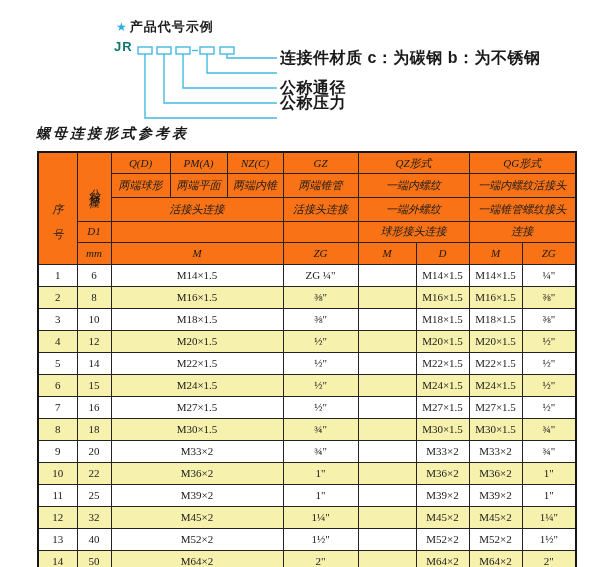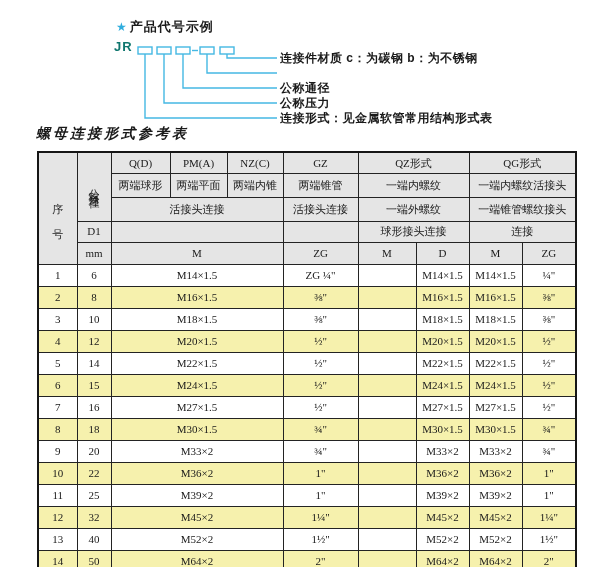--- a/index.html
+++ b/index.html
@@ -4,30 +4,30 @@
 <style>
   html,body{margin:0;padding:0;background:#fff;}
   .page{position:relative;width:600px;height:567px;background:#fff;overflow:hidden;
         font-family:"Liberation Sans","DejaVu Sans",sans-serif;color:#1a1a1a;}
   
   .diagram{position:absolute;left:0;top:0;width:536px;height:150px;}
   .diagram svg{position:absolute;left:0;top:0;}
   .dg-title{position:absolute;left:116px;top:18px;font-size:13px;font-weight:bold;letter-spacing:1px;}
   .dg-title .star{color:#2fadde;margin-right:2px;font-size:12px;}
   .dg-jr{position:absolute;left:114px;top:39px;font-size:13px;font-weight:bold;color:#0f766e;letter-spacing:1px;}
-  .dg-label{position:absolute;left:280px;height:14px;line-height:14px;font-size:12px;font-weight:bold;white-space:nowrap;letter-spacing:0.5px;}
+  .dg-label{position:absolute;left:280px;height:14px;line-height:14px;font-size:16px;font-weight:bold;white-space:nowrap;letter-spacing:0.5px;}
   
   .tbl-title{position:absolute;left:36px;top:125px;font-size:14px;font-weight:bold;font-style:italic;
              font-family:"DejaVu Serif","Liberation Serif",serif;letter-spacing:3px;}
   
   table.ref{position:absolute;left:37px;top:151px;border-collapse:collapse;table-layout:fixed;
             border:2px solid #161616;}
   table.ref td{border:1px solid #232323;text-align:center;vertical-align:middle;padding:0;
                font-size:11px;line-height:1.1;overflow:hidden;}
-  thead td{background:#e5e5e5;}
+  thead td{background:#f97316;font-style:italic;}
   .ser{font-family:"Liberation Serif","DejaVu Serif",serif;font-size:12px;}
   tbody td{font-family:"Liberation Serif","DejaVu Serif",serif;font-size:12px;background:#fff;height:21px;}
   tbody tr.alt td{background:#f6f1ad;}
   .r1{height:21px;} .r2{height:24px;} .r3{height:24px;} .r4{height:21px;} .r5{height:22px;}
   .vtxt{writing-mode:vertical-rl;text-orientation:upright;display:inline-block;}
   .seqv{letter-spacing:26px;padding-top:26px;}
   .dnv{letter-spacing:3px;}
 </style>
 </head>
 <body>
@@ -50,21 +50,20 @@
         <polyline points="183,54 183,88 277,88"></polyline>
         <polyline points="207,54 207,73 277,73"></polyline>
         <polyline points="227,54 227,58 277,58"></polyline>
       </g>
     </svg>
     <div class="dg-title"><span class="star">★</span><span>产品代号示例</span></div>
     <div class="dg-jr">JR</div>
     <div class="dg-label" style="top:51px">连接件材质  c：为碳钢  b：为不锈钢</div>
     <div class="dg-label" style="top:81px">公称通径</div>
     <div class="dg-label" style="top:96px">公称压力</div>
-    <div class="dg-label" style="top:111px">连接形式：见金属软管常用结构形式表</div>
   </div>
 
   <div class="tbl-title">螺母连接形式参考表</div>
 
   <table class="ref">
     <colgroup>
       <col style="width:39px">
         <col style="width:34px">
         <col style="width:59px">
         <col style="width:57px">

